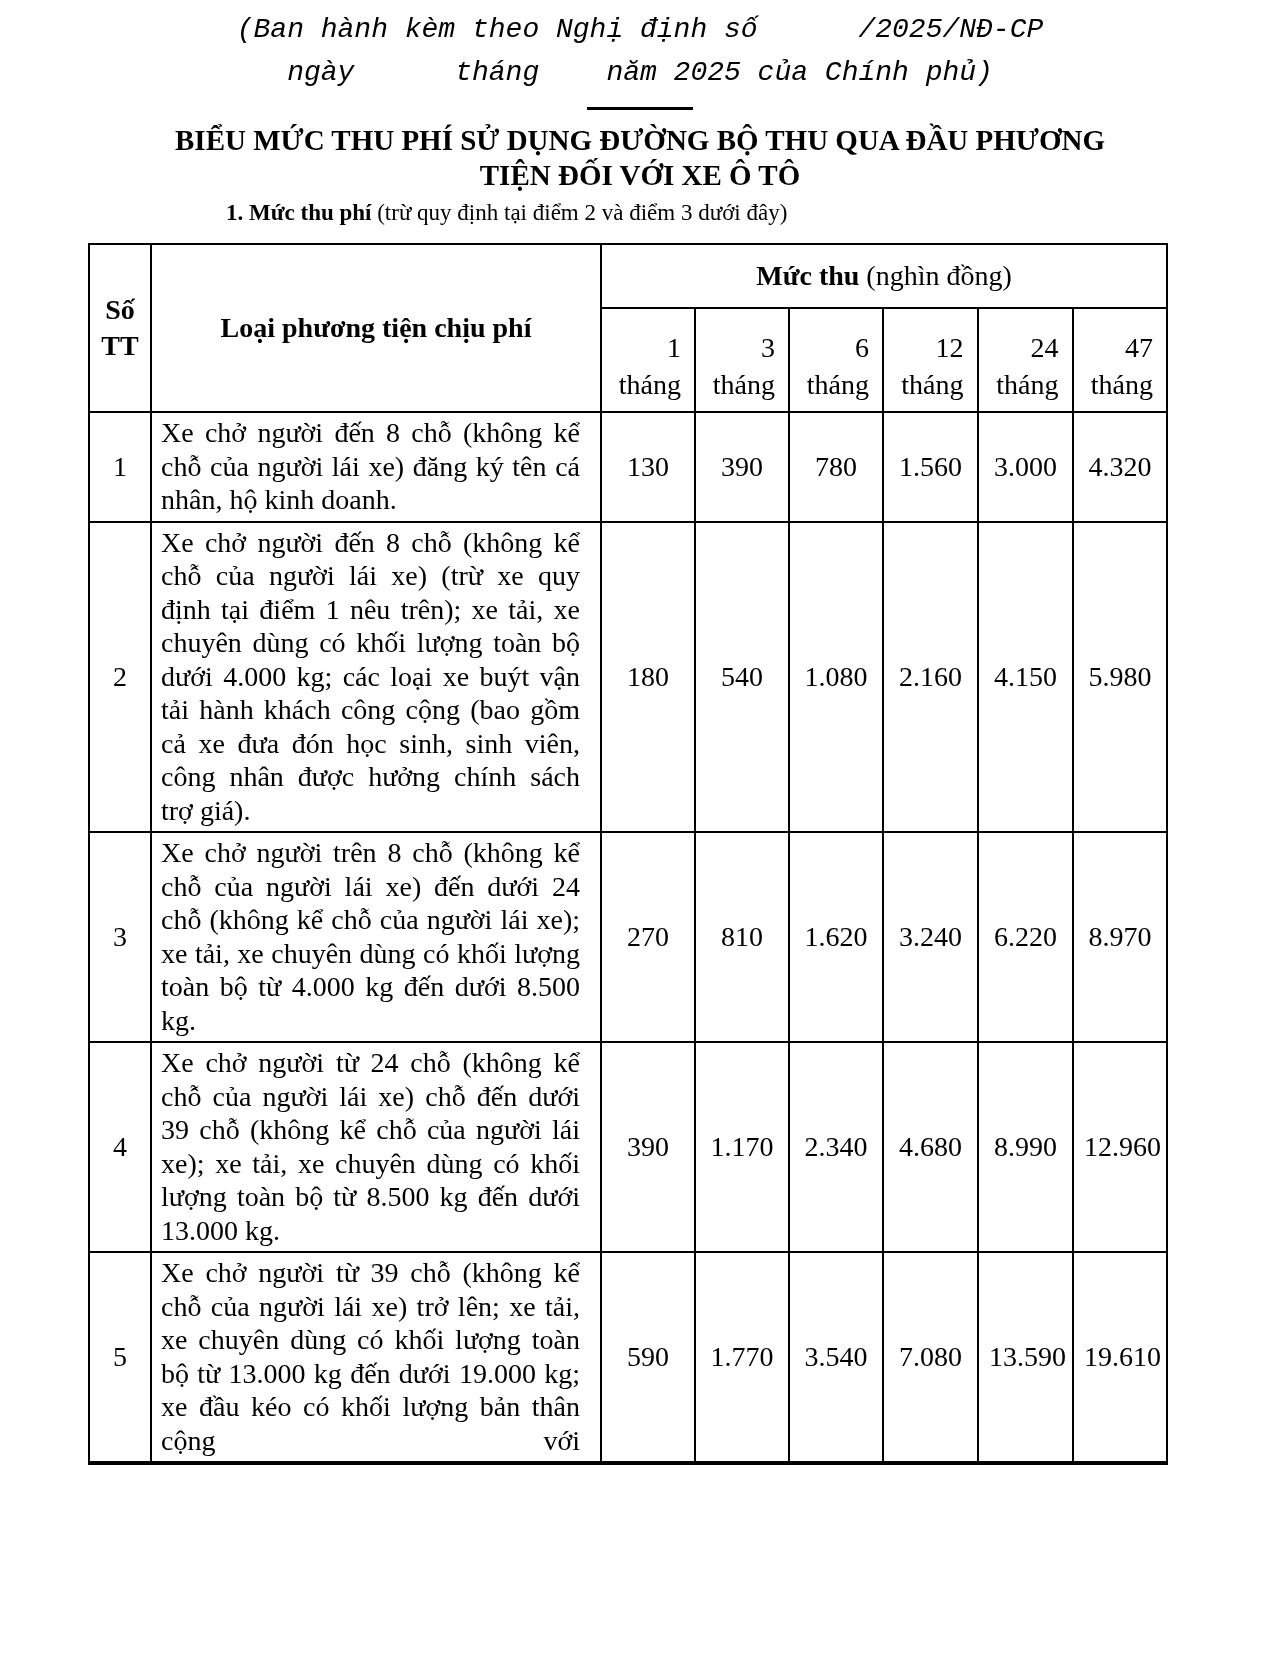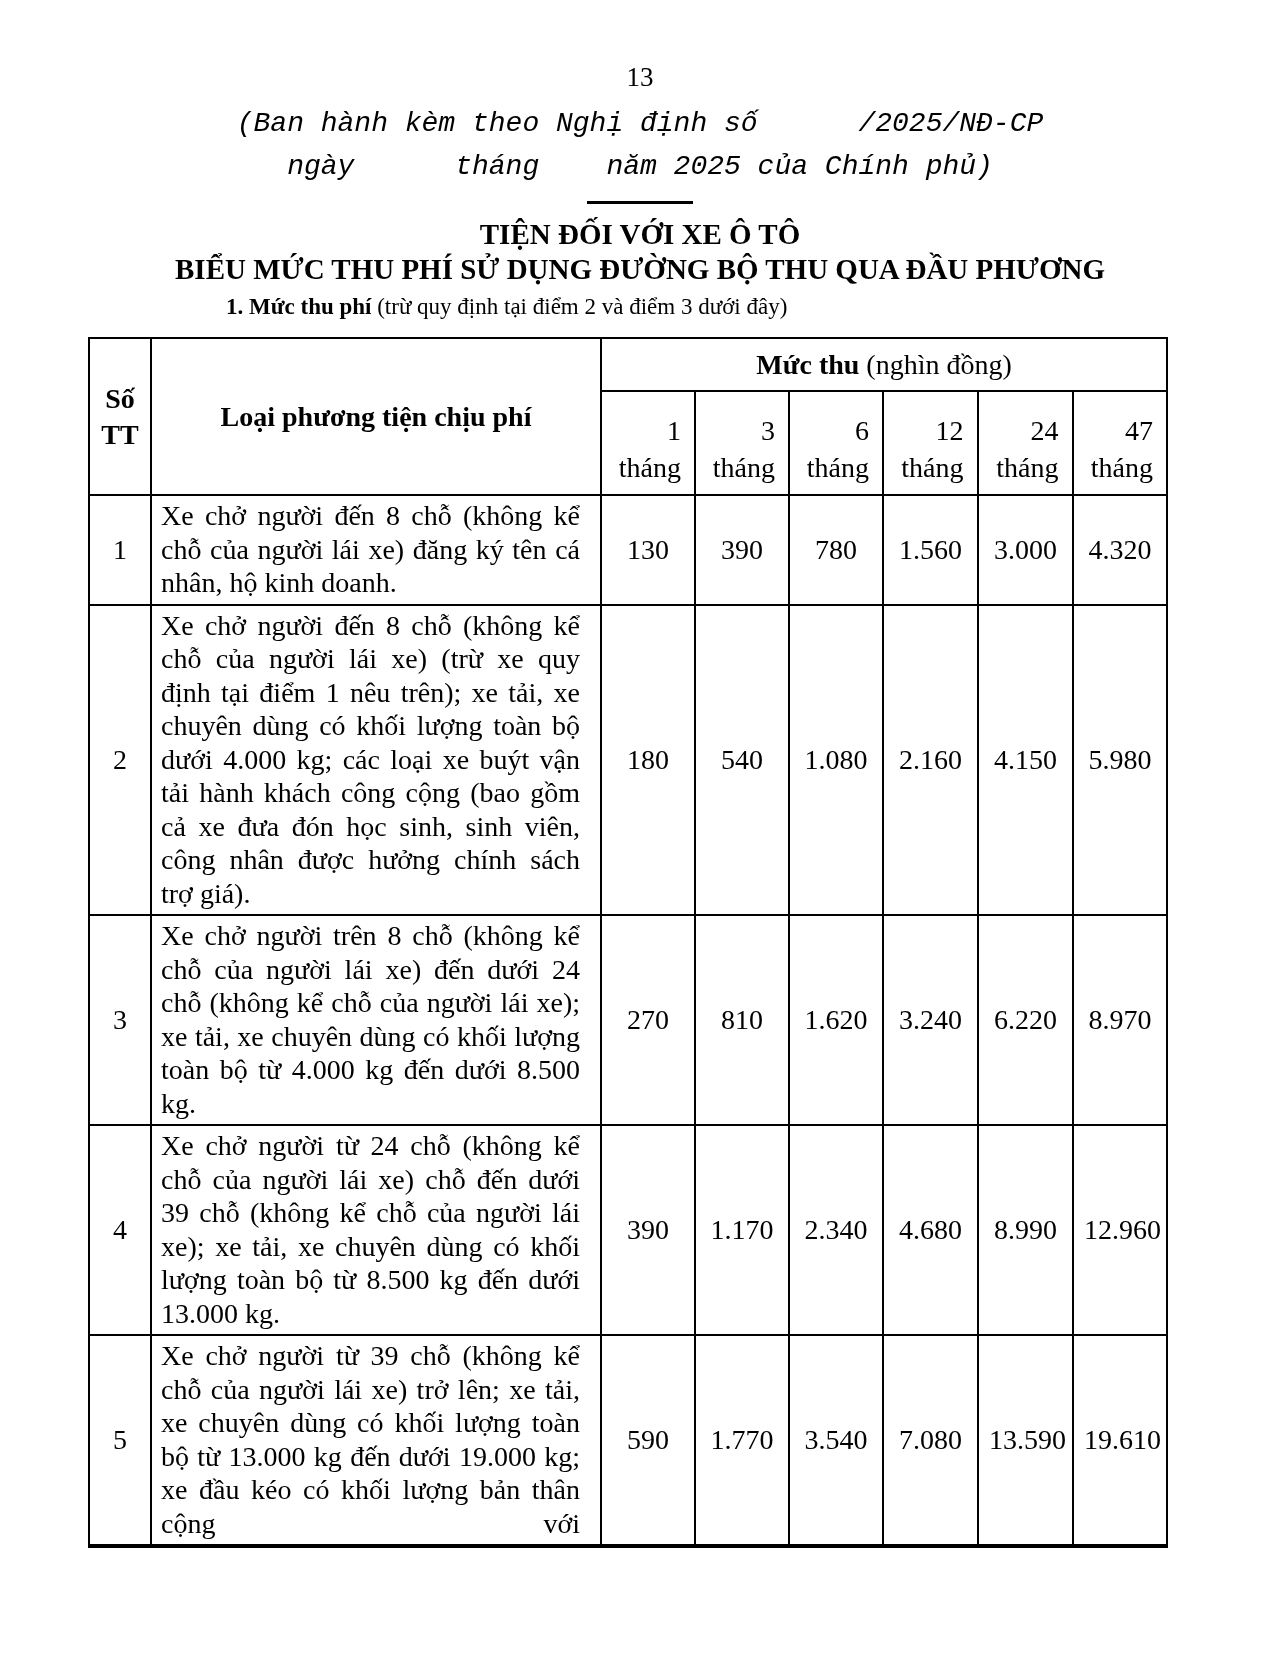--- a/index.html
+++ b/index.html
@@ -70,21 +70,21 @@
   .th-no, .th-type {
     font-weight: bold;
     text-align: center;
     vertical-align: middle;
     line-height: 36px;
     padding: 4px 2px;
   }
   .th-rate {
     text-align: center;
     vertical-align: middle;
-    height: 53px;
+    height: 64px;
     font-weight: normal;
     padding: 2px;
   }
   .th-rate .bold { font-weight: bold; }
   .th-period {
     font-weight: normal;
     text-align: right;
     vertical-align: middle;
     height: 88px;
     padding: 20px 0 8px 0;
@@ -112,31 +112,30 @@
     padding: 10px;
   }
   
   .fee-table tbody tr:last-child .td-type { text-align-last: justify; }
 </style>
 </head>
 <body>
 
 <div class="page">
 
-  <div class="page-number">13</div>
 
 
   <div class="issued-line first">(Ban hành kèm theo Nghị định số      /2025/NĐ-CP</div>
   <div class="issued-line second">ngày      tháng    năm 2025 của Chính phủ)</div>
 
   <div class="divider"></div>
 
   <div class="doc-title">
+    <div>BIỂU MỨC THU PHÍ SỬ DỤNG ĐƯỜNG BỘ THU QUA ĐẦU PHƯƠNG</div>
     <div>TIỆN ĐỐI VỚI XE Ô TÔ</div>
-    <div>BIỂU MỨC THU PHÍ SỬ DỤNG ĐƯỜNG BỘ THU QUA ĐẦU PHƯƠNG</div>
   </div>
 
   <div class="section-heading"><span class="bold">1. Mức thu phí</span><span> (trừ quy định tại điểm 2 và điểm 3 dưới đây)</span></div>
 
   <table class="fee-table">
     <colgroup>
       <col style="width:62px">
       <col style="width:450px">
       <col style="width:94px">
       <col style="width:94px">

